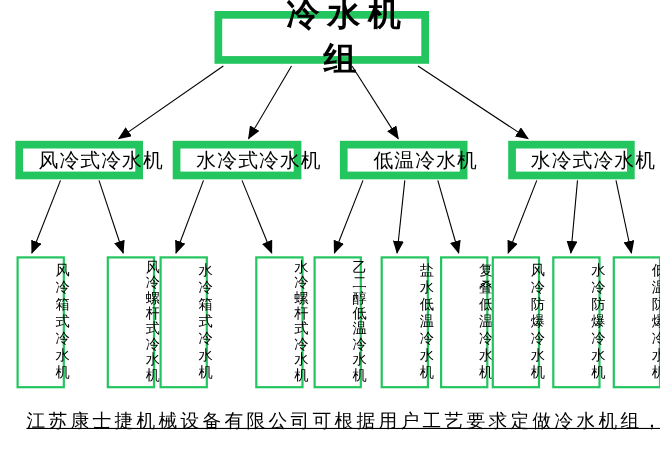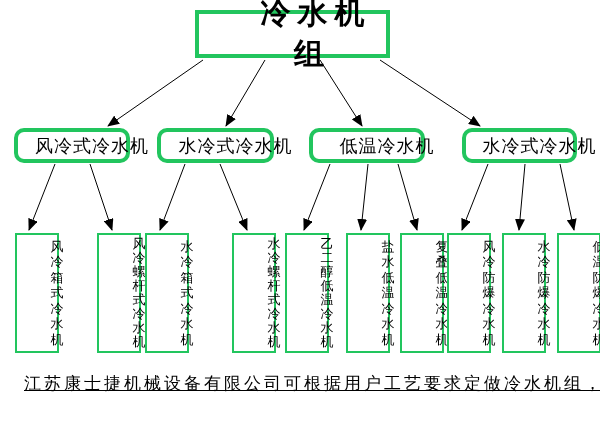--- a/index.html
+++ b/index.html
@@ -17,21 +17,21 @@
   }
   .edges {
     position: absolute;
     left: 0; top: 0;
     width: 600px; height: 425px;
     z-index: 1;
   }
   .box {
     position: absolute;
     background: #ffffff;
-    border: 4px solid #22c55e;
+    border: 7px solid #22c55e;
     display: flex;
     align-items: center;
     justify-content: center;
     text-align: center;
     z-index: 2;
     padding-left: 40px;
   }
   .root-box {
     left: 195px; top: 10px;
     width: 195px; height: 48px;
@@ -39,21 +39,20 @@
     font-weight: bold;
     letter-spacing: 7px;
     text-indent: 7px;
   }
   .cat-box {
     top: 128px;
     height: 35px;
     font-size: 18px;
     letter-spacing: 1px;
     white-space: nowrap;
-    border-radius: 10px;
   }
   .v-box {
     top: 233px;
     width: 32px;
     height: 120px;
     border-width: 2px;
     font-size: 13px;
     white-space: pre-line;
   }
   .n7 { line-height: 15.5px; }

